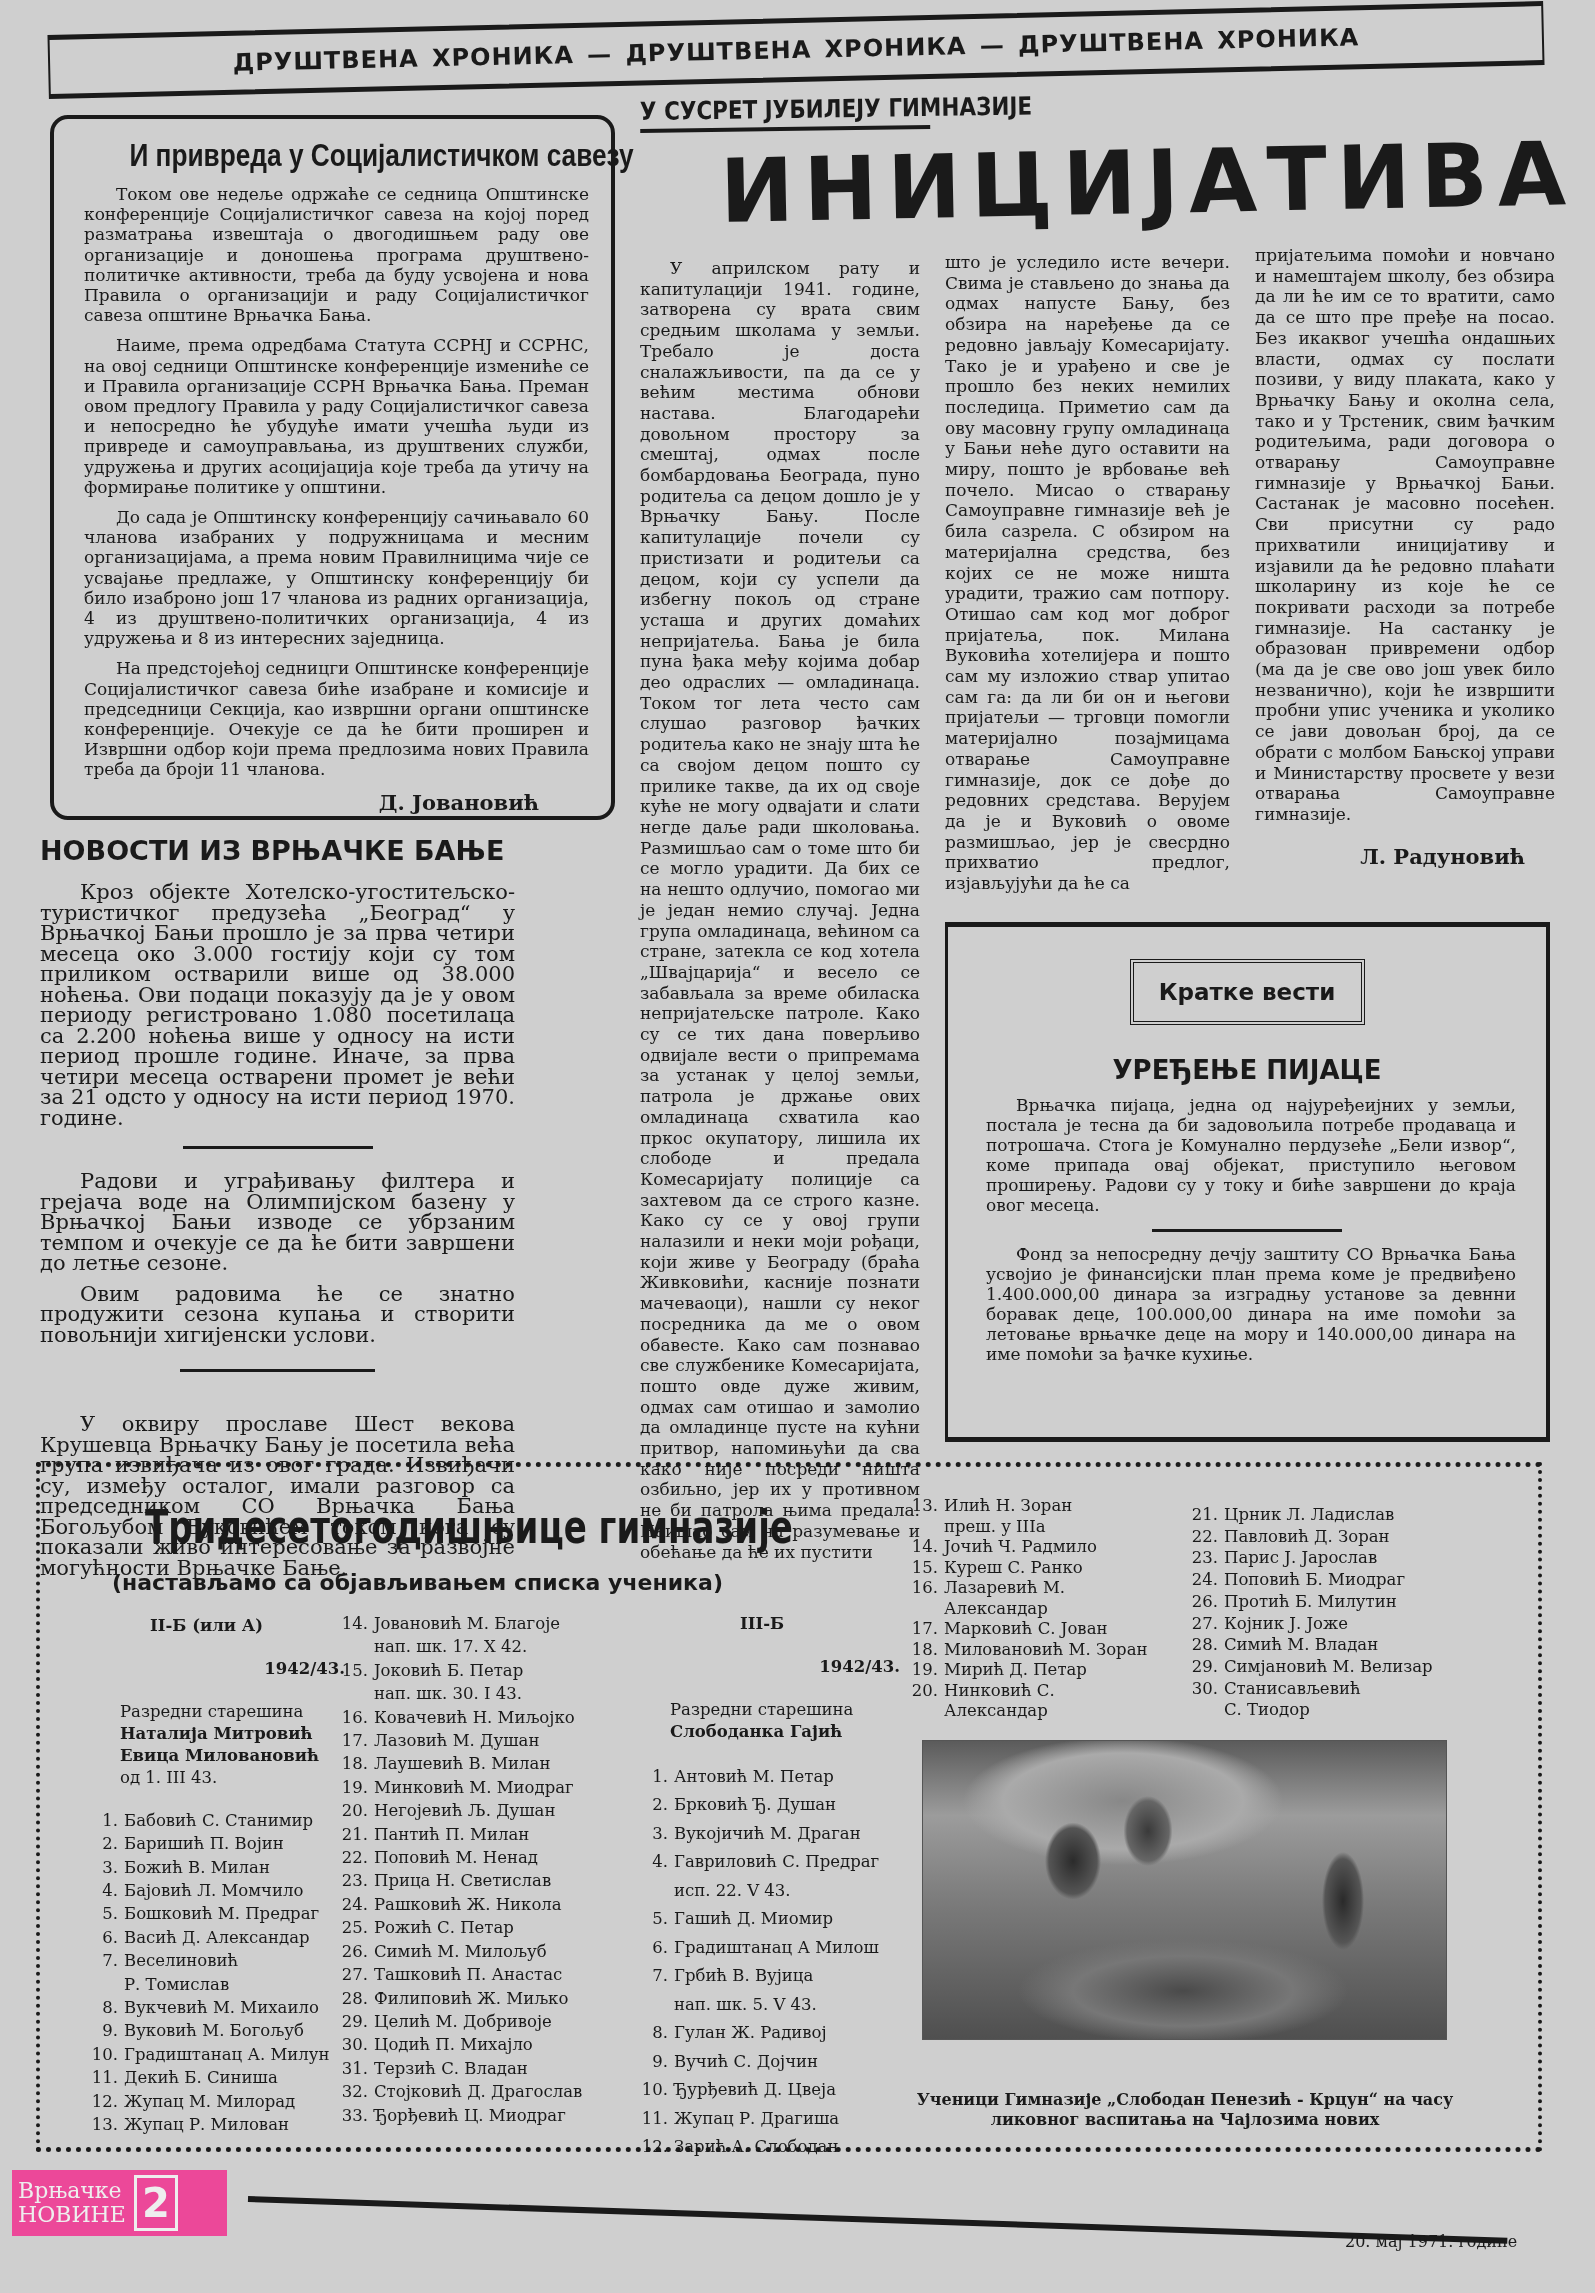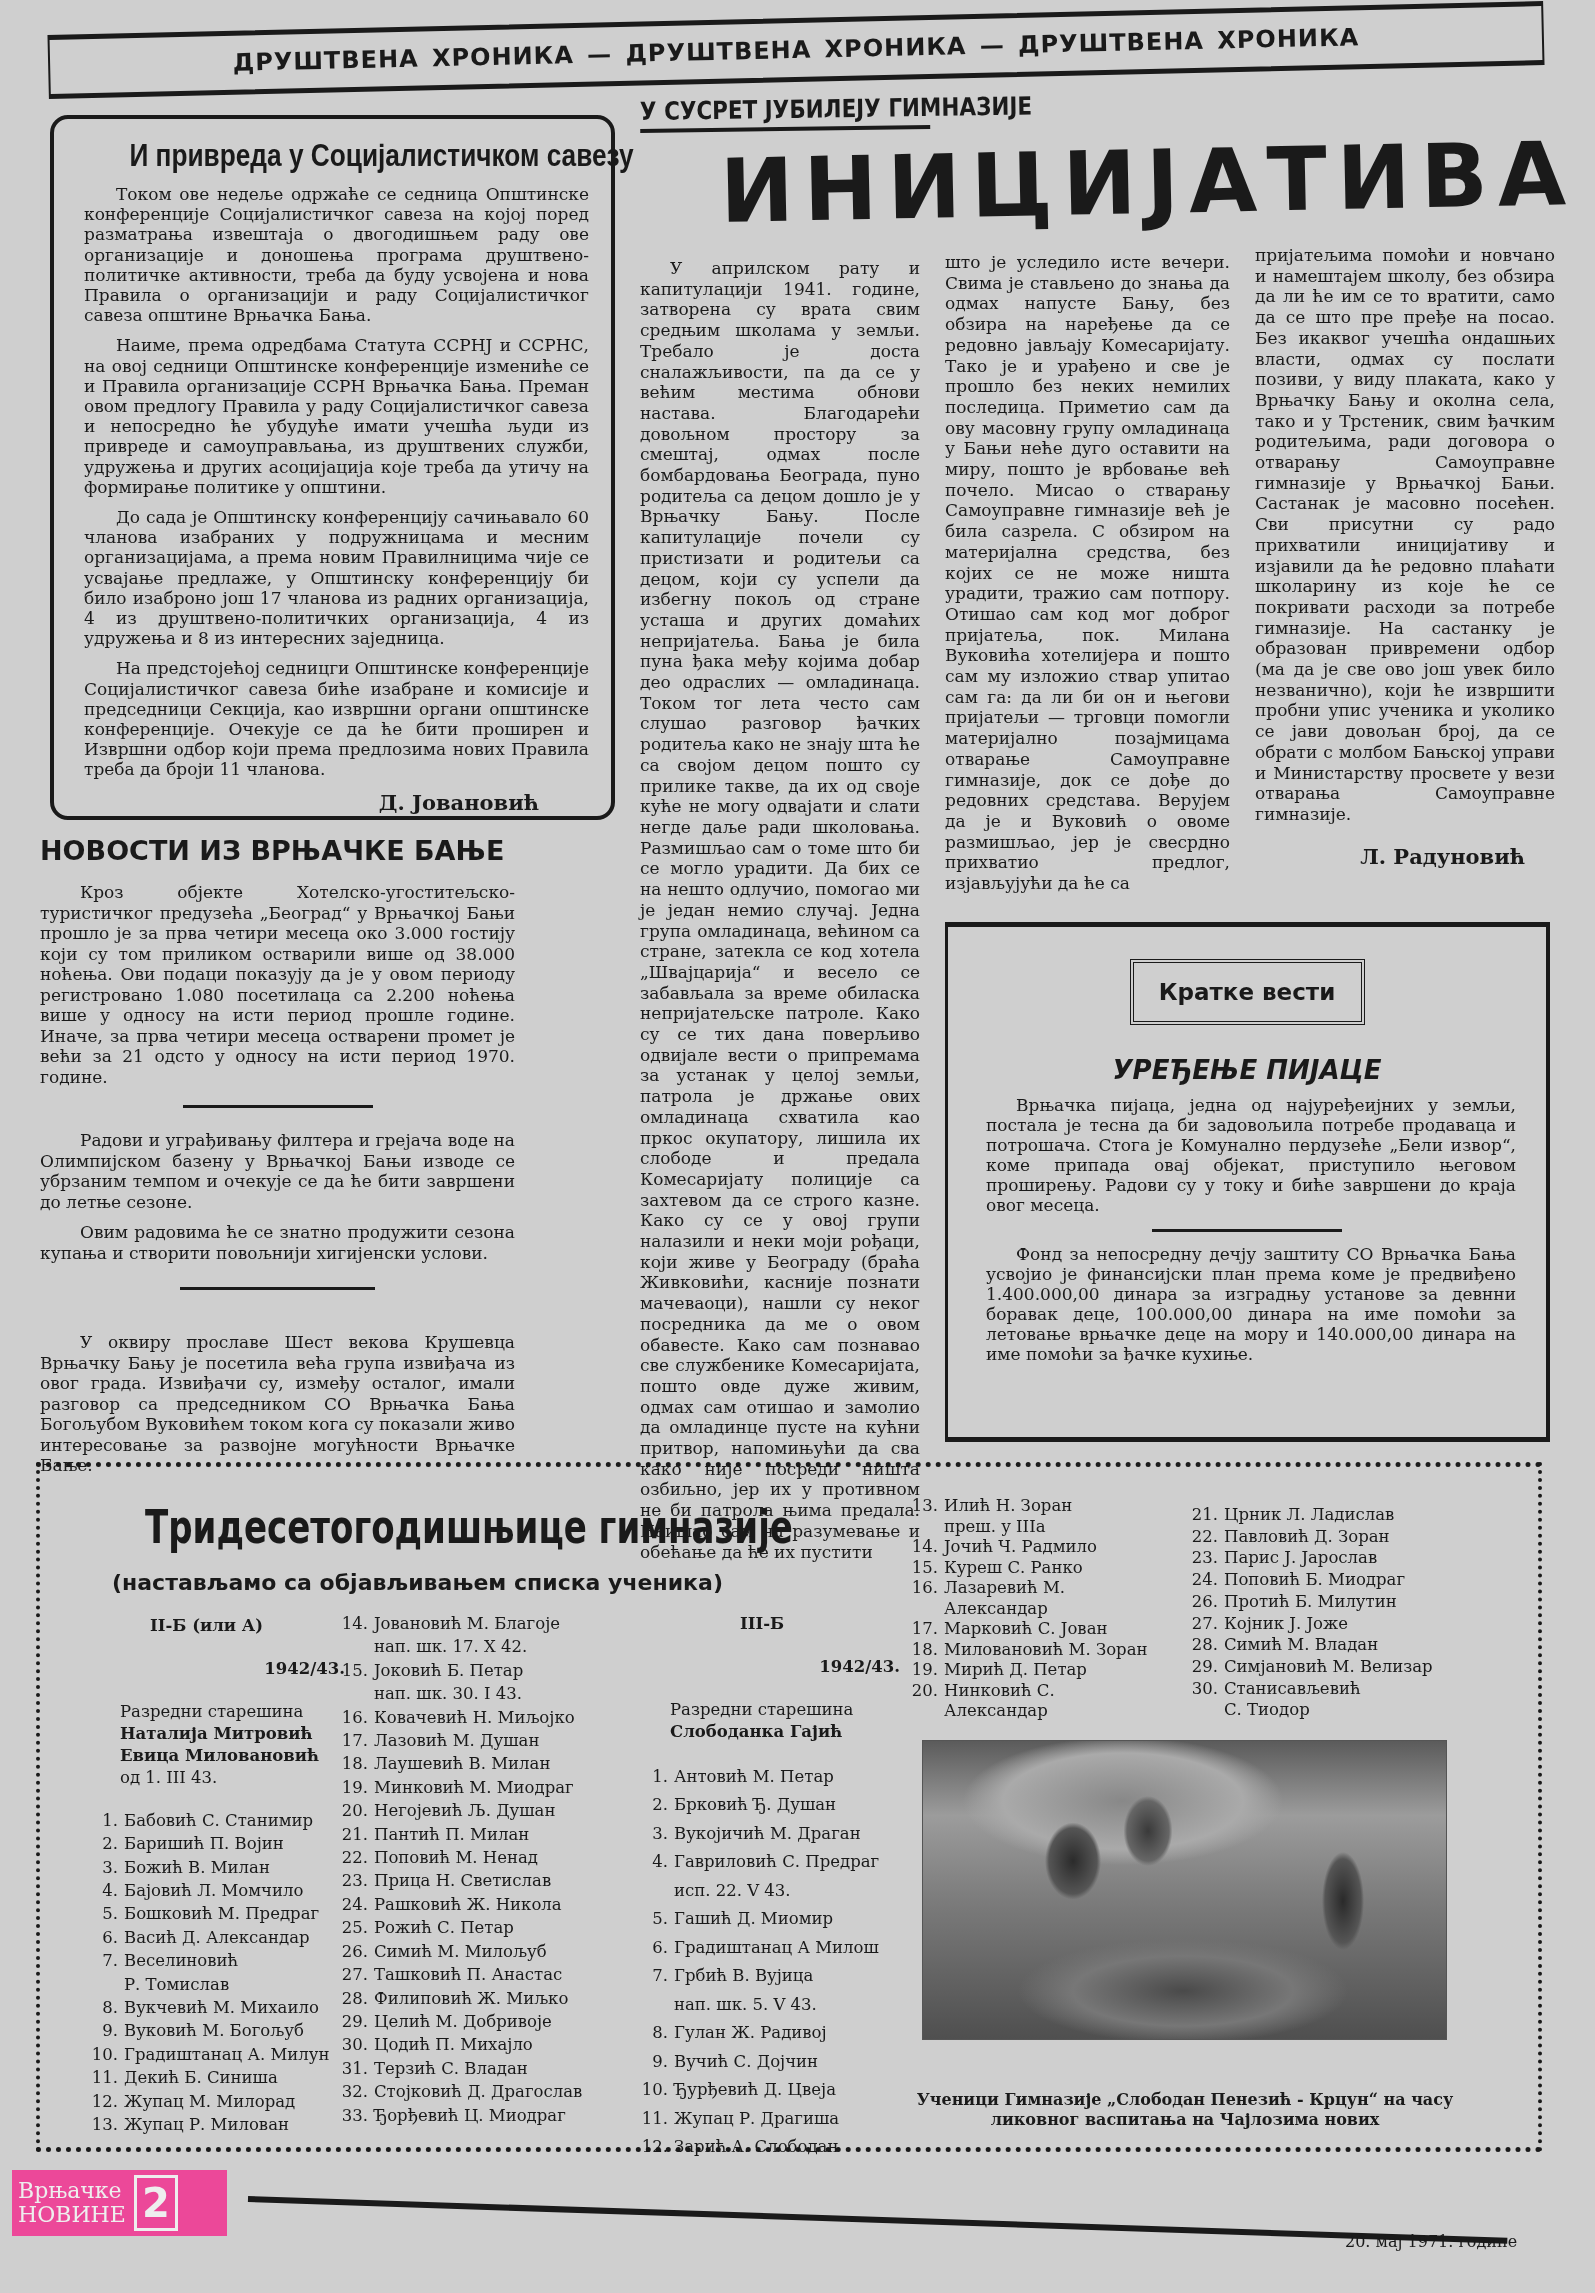--- a/index.html
+++ b/index.html
@@ -42,21 +42,21 @@
   .body-text { font-size: 17px; line-height: 20.2px; }
   .body-text p { text-indent: 32px; margin-bottom: 10px; }
   .sig { text-align: right; font-weight: bold; font-size: 21px; padding-right: 50px; margin-top: 4px; }
 
   
   #novosti { left: 40px; top: 835px; width: 475px; }
   #novosti h2 {
     font-family: "DejaVu Sans", sans-serif; font-weight: bold; font-size: 27px;
     letter-spacing: 0px; margin-bottom: 16px; white-space: nowrap;
   }
-  #novosti .body-text { font-size: 17px; line-height: 20.5px; }
+  #novosti .body-text { font-size: 21px; line-height: 20.5px; }
   #novosti .body-text p { text-indent: 40px; margin-bottom: 10px; }
   .rule { height: 3px; background: #1a1a1a; width: 190px; margin: 18px auto 22px; }
   .rule.wide { width: 195px; margin: 24px auto 42px; }
 
   
   #kicker {
     left: 640px; top: 95px;
     font-family: "DejaVu Sans", sans-serif; font-weight: bold; font-size: 25px;
     padding-bottom: 3px; border-bottom: 4px solid #1a1a1a; width: 290px; white-space: nowrap;
     transform: rotate(-0.8deg);
@@ -83,21 +83,21 @@
     padding: 24px 30px 10px 30px;
   }
   #kv .kvlabel {
     margin: 8px auto 30px; width: 235px; height: 66px;
     border: 4px double #1a1a1a;
     display: flex; align-items: center; justify-content: center;
     font-family: "DejaVu Sans", sans-serif; font-weight: bold; font-size: 23px;
   }
   #kv h3 {
     text-align: center; font-family: "DejaVu Sans", sans-serif; font-weight: bold;
-    font-size: 26px; margin-bottom: 10px; font-style: italic;
+    font-size: 26px; margin-bottom: 10px;
   }
   #kv .body-text { font-size: 17px; line-height: 20px; padding-left: 8px; }
   #kv .body-text p { text-indent: 30px; }
   #kv .rule { width: 190px; margin: 14px auto 12px; }
   #kv h3.second { margin-bottom: 40px; }
 
   
   #bottom {
     left: 36px; top: 1462px; width: 1506px; height: 690px;
     border-top: 5px dotted #1a1a1a; border-bottom: 5px dotted #1a1a1a;

